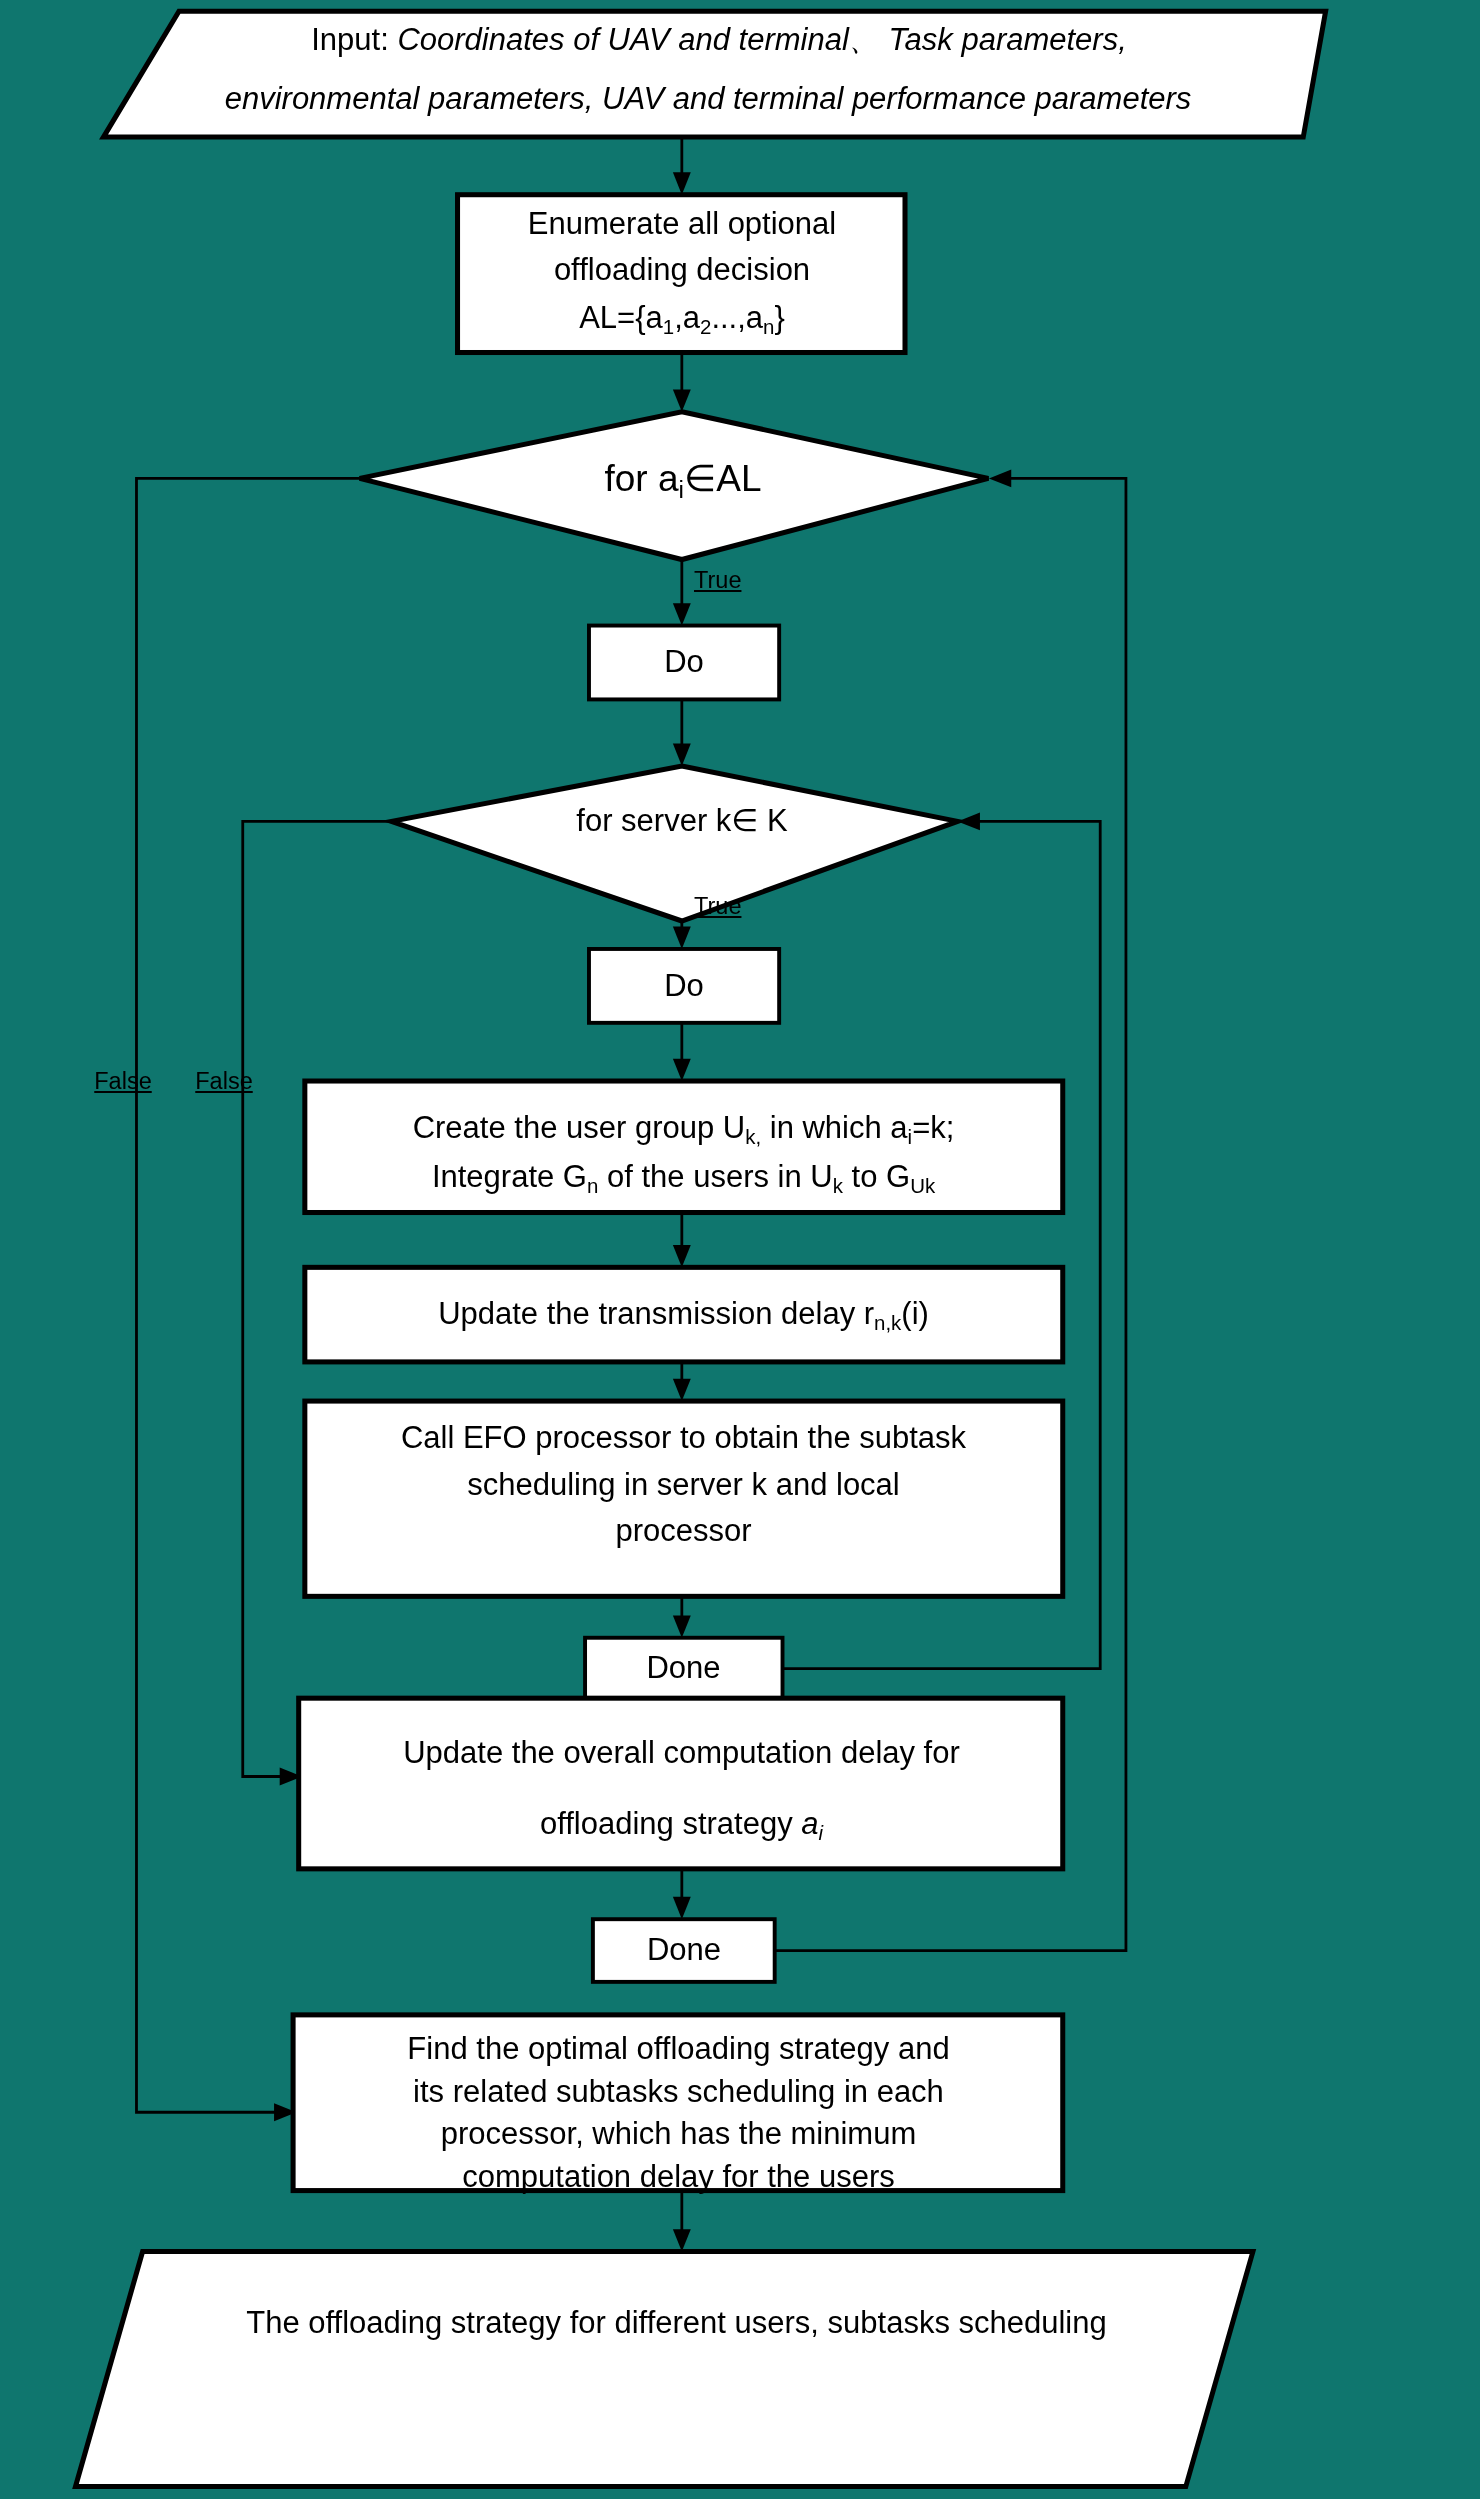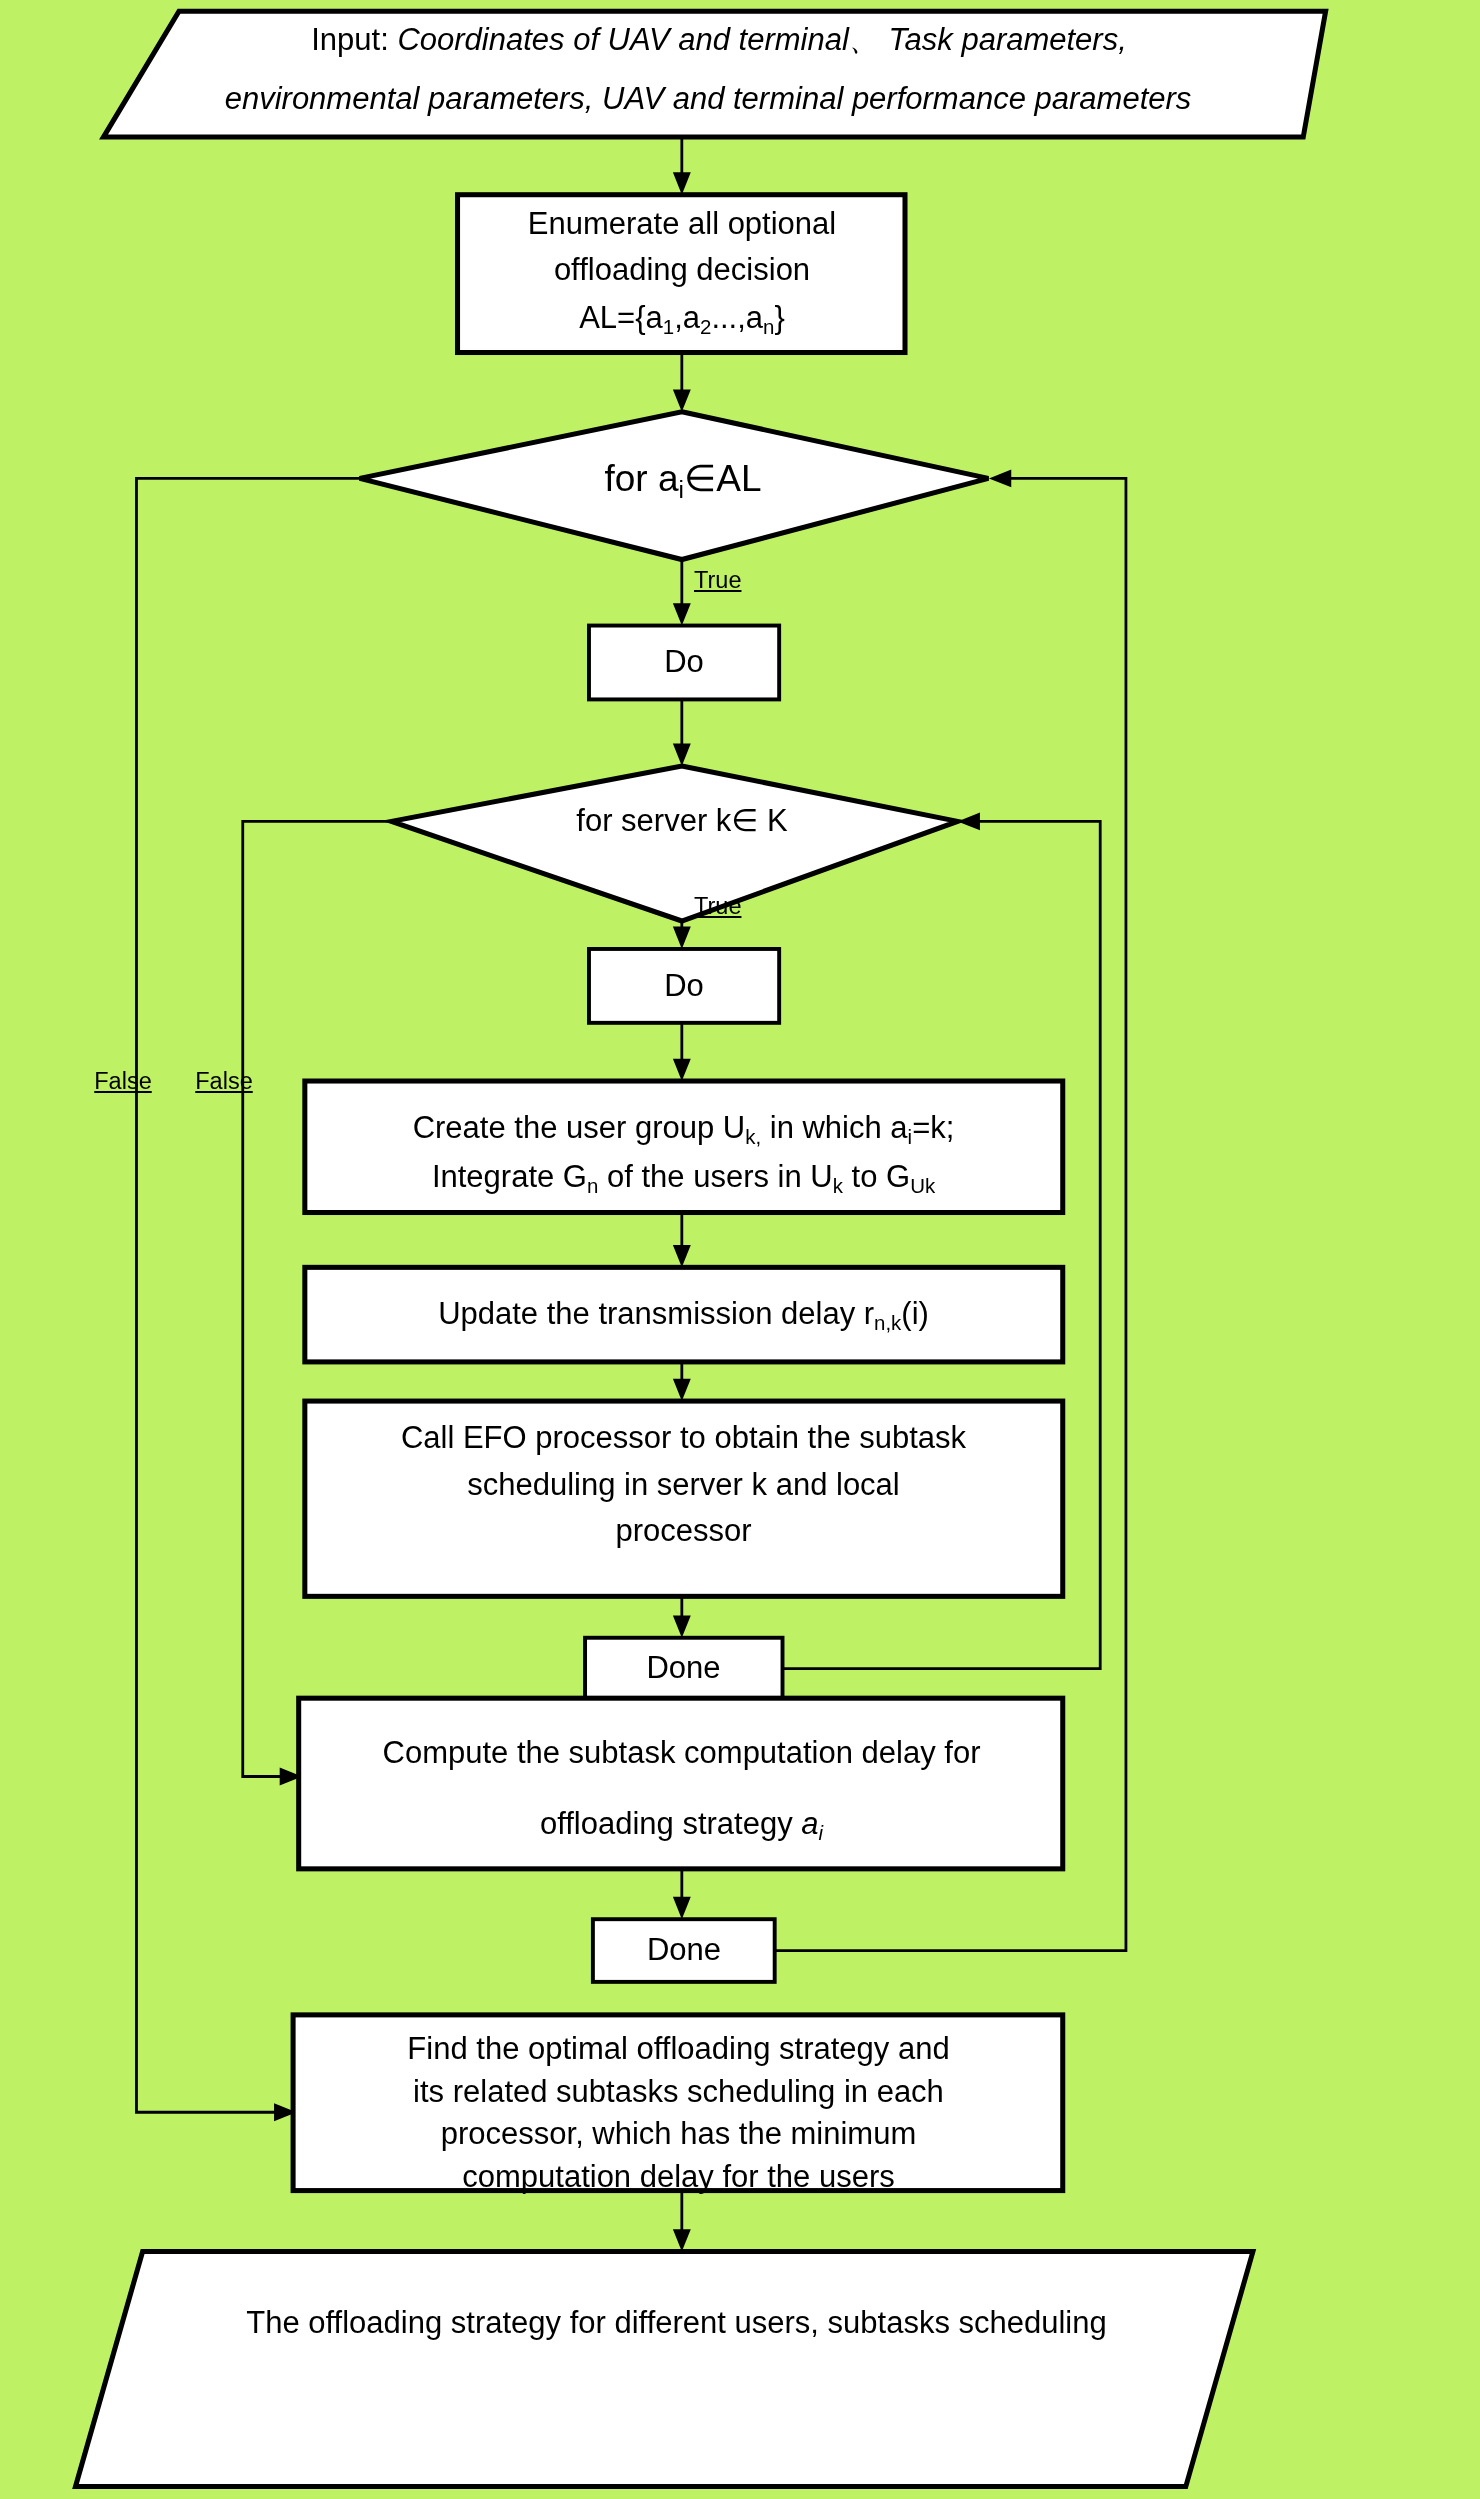--- a/index.html
+++ b/index.html
@@ -8,21 +8,21 @@
     background: #ffffff;
   }
   body {
     font-family: "Liberation Sans", sans-serif;
     color: #000000;
   }
   #flowchart-root {
     position: relative;
     width: 1480px;
     height: 2500px;
-    background: #bef264;
+    background: #0f766e;
     overflow: hidden;
   }
   svg.fc-layer {
     position: absolute;
     top: 0;
     left: 0;
     width: 1480px;
     height: 2500px;
   }
   .shape-stroke {
@@ -255,21 +255,21 @@
   </div>
   <div class="txt f-proc" style="left:313px; top:1508px; width:741px; height:46px;">
     <span class="txt-inner">processor</span>
   </div>
 
   <div class="txt f-proc" style="left:585px; top:1641px; width:197px; height:55px;">
     <span class="txt-inner">Done</span>
   </div>
 
   <div class="txt f-proc" style="left:308px; top:1730px; width:747px; height:46px;">
-    <span class="txt-inner">Compute the subtask computation delay for</span>
+    <span class="txt-inner">Update the overall computation delay for</span>
   </div>
   <div class="txt f-proc" style="left:308px; top:1801px; width:747px; height:46px;">
     <span class="txt-inner"><span>offloading strategy </span><span class="it">a</span><sub class="it">i</sub></span>
   </div>
 
   <div class="txt f-proc" style="left:593px; top:1923px; width:182px; height:55px;">
     <span class="txt-inner">Done</span>
   </div>
 
   <div class="txt f-proc" style="left:302px; top:2028px; width:753px; height:43px;">

